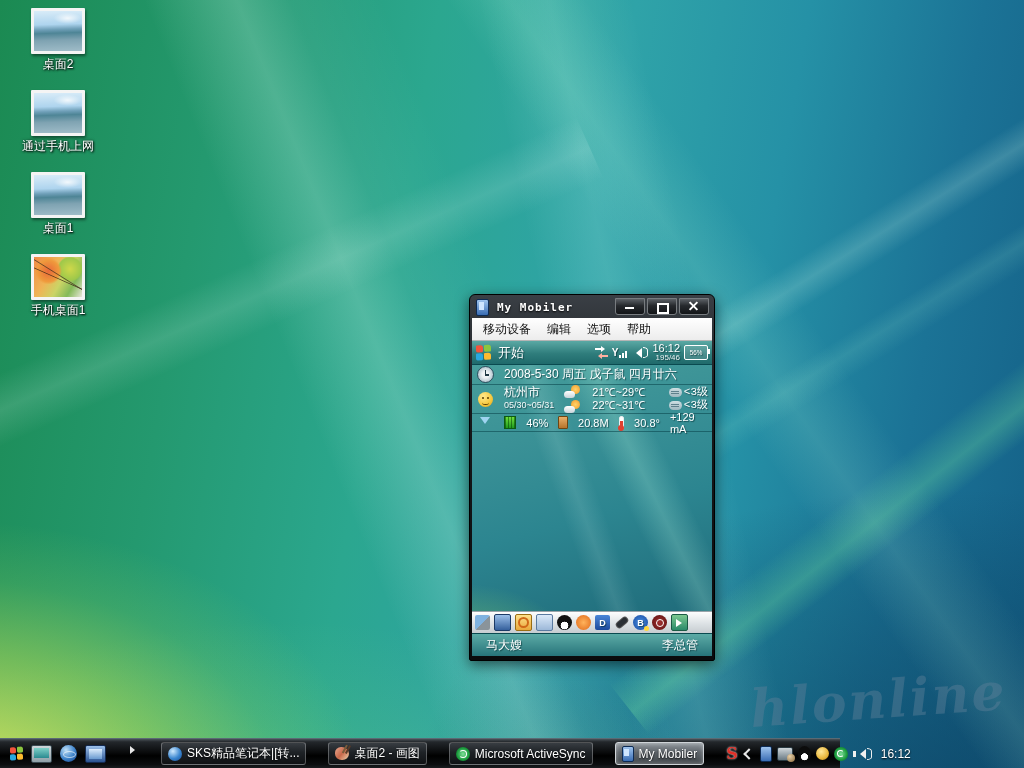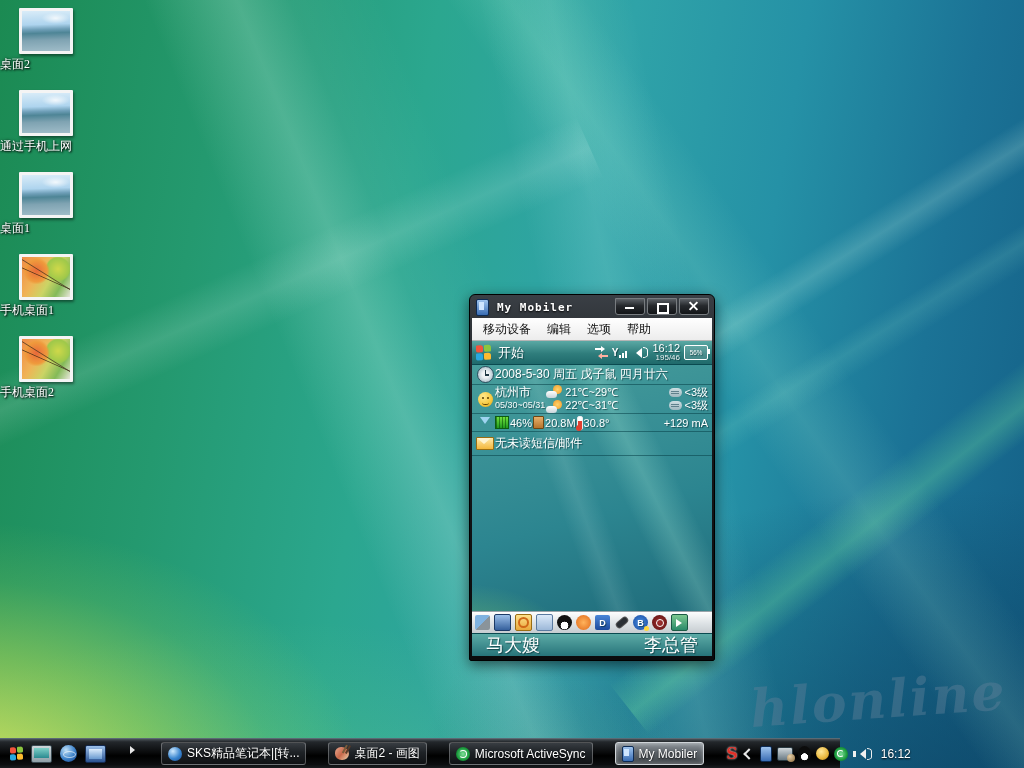--- a/index.html
+++ b/index.html
@@ -15,21 +15,21 @@
       linear-gradient(100deg, #1b8a52 0%, #24996f 20%, #2ba78f 38%, #2fa3a8 55%, #2591a6 70%, #1b7396 85%, #145f86 100%);}
   .streak{position:absolute;pointer-events:none;}
   .streak.s1{left:420px;top:-40px;width:900px;height:560px;transform:rotate(-32deg);
     background:linear-gradient(180deg,transparent 46%,rgba(210,255,235,0.20) 50%,transparent 54%,transparent 62%,rgba(160,240,210,0.14) 65%,transparent 69%);}
   .streak.s2{left:560px;top:300px;width:700px;height:400px;transform:rotate(-38deg);
     background:linear-gradient(180deg,transparent 40%,rgba(120,235,160,0.30) 49%,transparent 56%);}
   .streak.s3{left:-80px;top:80px;width:700px;height:420px;transform:rotate(-24deg);
     background:linear-gradient(180deg,transparent 42%,rgba(230,255,245,0.15) 50%,transparent 58%);}
 
   
-  .dicon{position:absolute;left:0;width:92px;cursor:default;font-family:Liberation Serif, serif;}
+  .dicon{position:absolute;left:12px;width:92px;text-align:center;cursor:default;}
   .dicon .thumb{width:48px;height:40px;margin:0 auto;border:3px solid #f4f4f4;
     box-shadow:1px 2px 3px rgba(0,0,0,0.45);border-radius:1px;}
   .thumb.photo{background:
       radial-gradient(ellipse 20px 8px at 70% 18%, rgba(255,255,255,0.8), transparent 70%),
       linear-gradient(178deg,#d9ecf8 0%,#aed4ee 34%,#6f9fb8 46%,#4e8596 55%,#7fa3b2 72%,#9fbcc8 100%);}
   .thumb.paint{background:
       linear-gradient(24deg, transparent 46%, rgba(60,40,20,0.75) 47.5%, transparent 49%),
       linear-gradient(32deg, transparent 52%, rgba(70,50,30,0.75) 53.5%, transparent 55%),
       radial-gradient(circle 18px at 30% 35%, #e8693a 0%, #ef9a3c 60%, transparent 75%),
       radial-gradient(circle 16px at 75% 30%, #cfd84a 0%, #9ec84a 70%, transparent 80%),
@@ -64,21 +64,21 @@
   .menuitem{font-size:12px;color:#111;padding:8px 7px;cursor:pointer;}
 
   
   .screen{position:relative;width:240px;height:315px;margin:0 auto;overflow:hidden;
     color:#fff;font-size:12px;text-shadow:1px 1px 1px rgba(0,40,45,0.65);
     background:
       radial-gradient(ellipse 170px 120px at -2% 102%, rgba(185,242,125,0.55), rgba(140,220,110,0.2) 45%, transparent 65%),
       linear-gradient(64deg, transparent 58%, rgba(190,255,230,0.22) 66%, transparent 74%),
       linear-gradient(70deg, transparent 40%, rgba(220,255,245,0.12) 46%, transparent 52%),
       linear-gradient(165deg,#4aa19c 0%,#3a9196 30%,#2c8590 55%,#237280 80%,#1b6273 100%);}
-  .prow{display:flex;align-items:center;gap:1px;padding:0 4px;
+  .prow{display:flex;align-items:center;gap:10px;padding:0 4px;
     border-bottom:1px solid rgba(8,66,72,0.55);box-sizing:border-box;cursor:pointer;}
   .startbar{height:23px;background:linear-gradient(#5aa9a4,#2f7d7c 55%,#1f6a6b);
     border-bottom:1px solid #0a4a50;display:flex;align-items:center;padding:0 4px;gap:6px;}
   .flag{width:16px;height:15px;display:grid;grid-template-columns:7px 7px;
     grid-template-rows:7px 7px;gap:1px;transform:skewY(-4deg);}
   .flag i{border-radius:1px 3px 1px 2px;}
   .flag .f1{background:#f2543c;} .flag .f2{background:#8cc63f;}
   .flag .f3{background:#29a8e0;} .flag .f4{background:#fdbb2f;}
   .startlabel{font-size:13px;}
   .sbright{margin-left:auto;display:flex;align-items:center;gap:4px;}
@@ -129,21 +129,21 @@
   .suncloud{width:16px;height:13px;position:relative;}
   .suncloud::before{content:"";position:absolute;right:0;top:0;width:9px;height:9px;border-radius:50%;
     background:radial-gradient(#ffd36b,#f49a27);}
   .suncloud::after{content:"";position:absolute;left:0;bottom:0;width:11px;height:7px;border-radius:5px;
     background:linear-gradient(#ffffff,#c8d4da);}
   .wtemps{display:flex;flex-direction:column;line-height:13px;font-size:11px;margin-left:2px;}
   .windico{width:13px;height:9px;border-radius:5px;background:linear-gradient(#dfe8ec,#a9bcc4);
     position:relative;opacity:0.9;}
   .windico::after{content:"";position:absolute;left:2px;top:3px;width:8px;height:1px;background:#64808c;
     box-shadow:0 2px 0 #64808c;}
-  .wwind{display:flex;flex-direction:column;line-height:13px;font-size:11px;}
+  .wwind{display:flex;flex-direction:column;line-height:13px;font-size:11px;font-family:Liberation Mono, monospace;}
   .wwindcell{display:flex;align-items:center;gap:2px;}
   .statrow{height:18px;font-size:11px;}
   .battgreen{width:12px;height:11px;background:
     repeating-linear-gradient(90deg,rgba(0,60,0,0.5) 0 1px,transparent 1px 3px),
     linear-gradient(#6fe03c,#1f9a1f);border:1px solid #0c5c10;}
   .memico{width:9px;height:11px;background:linear-gradient(#e8b06a,#b5742c);
     border:1px solid #6e4512;border-radius:1px;}
   .thermo{width:4px;height:12px;border:1px solid #e8eef0;border-radius:2px;position:relative;
     background:linear-gradient(#fff 30%,#e04030 30%);}
   .thermo::after{content:"";position:absolute;left:-1.5px;bottom:-2px;width:6px;height:6px;
@@ -173,21 +173,21 @@
   .tico.bt{background:radial-gradient(#4a90e0,#1648a0);border-radius:50%;}
   .tico.bt::after{content:"";position:absolute;right:-1px;bottom:-1px;width:5px;height:5px;
     background:#ffd83c;border-radius:50%;}
   .tico.power{background:radial-gradient(#a03030,#5c1010);border-radius:50%;}
   .tico.power::after{content:"";width:6px;height:6px;border:1.5px solid #fff;border-radius:50%;}
   .tico.exit{background:linear-gradient(#7cc890,#2a8a6a);border:1px solid #1a5a44;}
   .tico.exit::after{content:"";width:0;height:0;border:4px solid transparent;border-left:6px solid #fff;margin-left:3px;}
   .softbar{position:absolute;left:0;bottom:0;width:240px;height:23px;
     background:linear-gradient(#5cab a6,#27747a);background:linear-gradient(#5caba6,#27747a);
     display:flex;align-items:center;justify-content:space-between;padding:0 14px;
-    box-sizing:border-box;font-size:18px;border-top:1px solid #0a4a50;font-family:Liberation Mono, monospace;}
+    box-sizing:border-box;font-size:12px;border-top:1px solid #0a4a50;font-family:Liberation Mono, monospace;}
   .softkey{cursor:pointer;}
 
   
   .taskbar{position:absolute;left:0;bottom:0;width:840px;height:29px;
     background:linear-gradient(#4a5258 0%,#23272b 10%,#08090a 48%,#000 58%,#0c0e10 88%,#1a1d20 100%);
     border-top:1px solid #5a6a74;display:flex;align-items:center;z-index:5;gap:18px;}
   .orb{width:27px;height:27px;border-radius:50%;margin:0 4px 0 3px;position:relative;cursor:pointer;
     background:radial-gradient(circle at 50% 35%,#bfe3f7 0%,#5aa7d8 30%,#1c5a9c 60%,#0a2448 100%);
     box-shadow:inset 0 0 3px rgba(255,255,255,0.7),0 0 4px rgba(0,0,0,0.8);}
   .orb .oflag{position:absolute;left:7px;top:7px;width:13px;height:13px;display:grid;
@@ -294,24 +294,20 @@
     <div class="dlabel">通过手机上网</div>
   </div>
   <div class="dicon" style="top:172px">
     <div class="thumb photo"></div>
     <div class="dlabel">桌面1</div>
   </div>
   <div class="dicon" style="top:254px">
     <div class="thumb paint"></div>
     <div class="dlabel">手机桌面1</div>
   </div>
-  <div class="dicon" style="top:336px">
-    <div class="thumb paint"></div>
-    <div class="dlabel">手机桌面2</div>
-  </div>
 
   <div class="watermark">hlonline</div>
 
   <div class="win">
     <div class="titlebar">
       <span class="phoneglyph"></span>
       <span class="win-title">My Mobiler</span>
       <span class="capbtns">
         <span class="capbtn">
             <span class="minus"></span>
@@ -415,26 +411,20 @@
         <span class="battgreen"></span>
         <span>46%</span>
         <span class="memico"></span>
         <span>20.8M</span>
         <span class="thermo"></span>
         <span>30.8°</span>
         <span style="margin-left:auto">+129 mA</span>
       </div>
 
 
-      <div class="prow msgrow">
-        <span class="rowico">
-            <span class="envico"></span>
-          </span>
-        <span>无未读短信/邮件</span>
-      </div>
 
       <div class="ptoolbar">
         <span class="tico sync"></span>
         <span class="tico devscr"></span>
         <span class="tico search"></span>
         <span class="tico notes"></span>
         <span class="tico qq"></span>
         <span class="tico call"></span>
         <span class="tico dopod">D</span>
         <span class="tico handset"></span>

